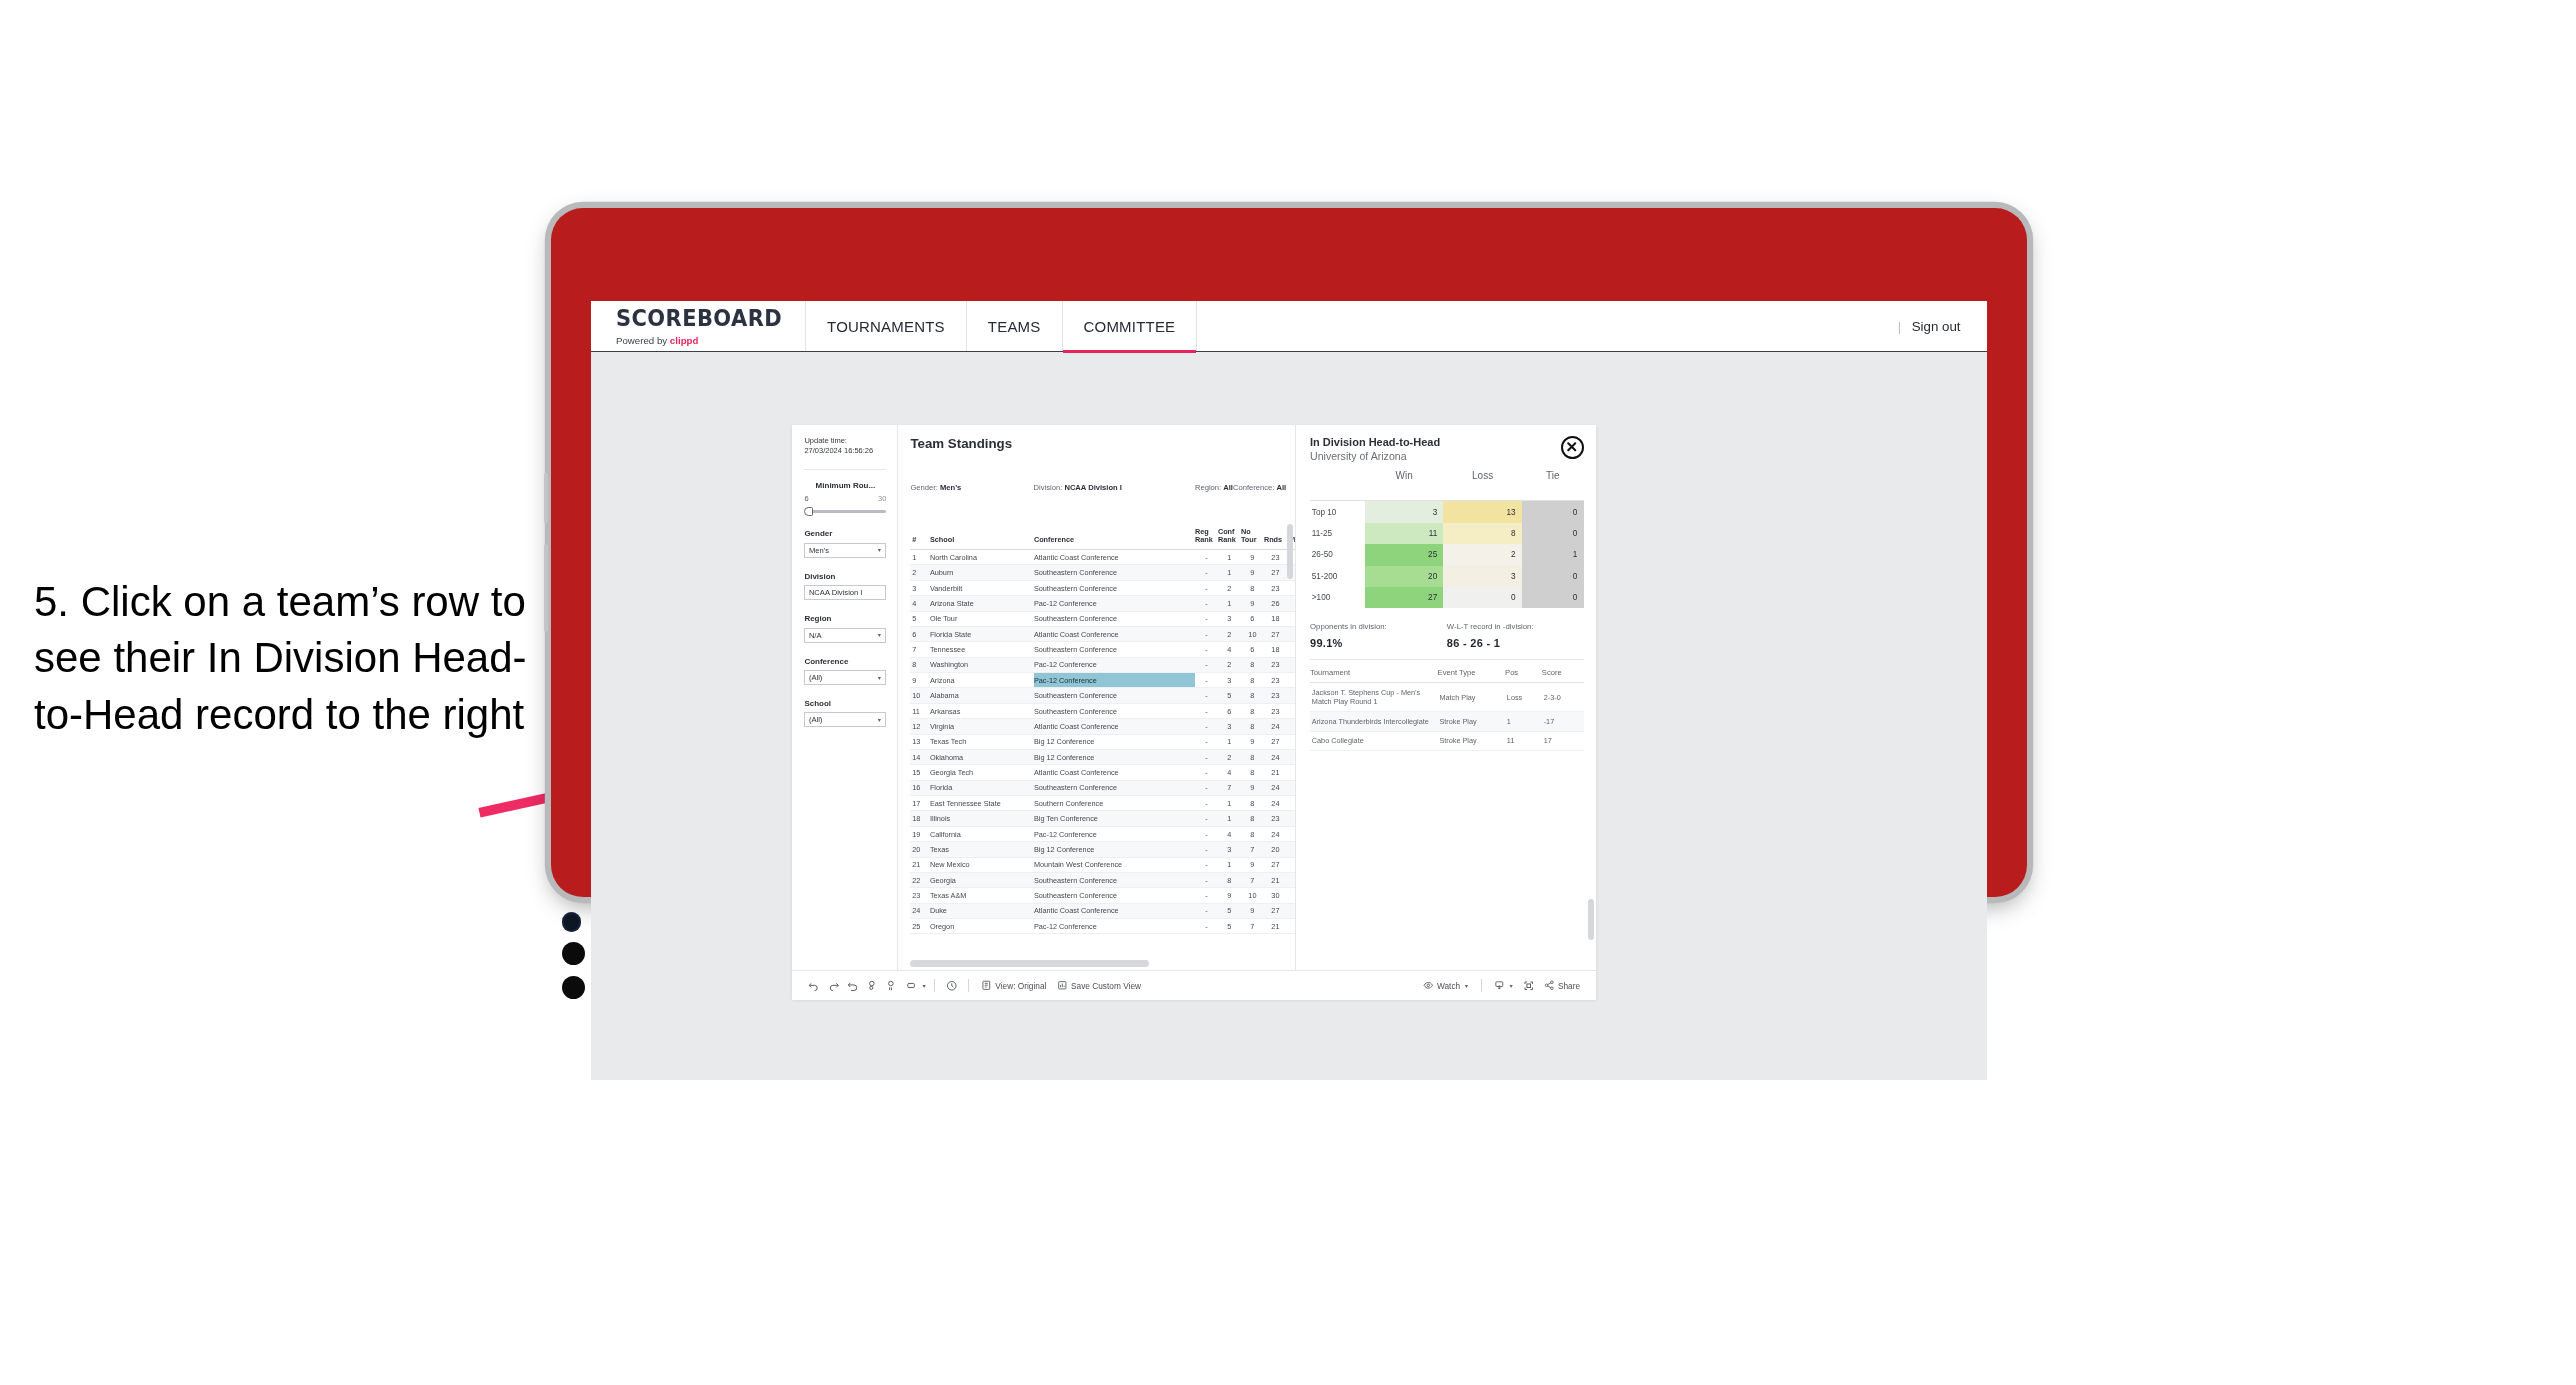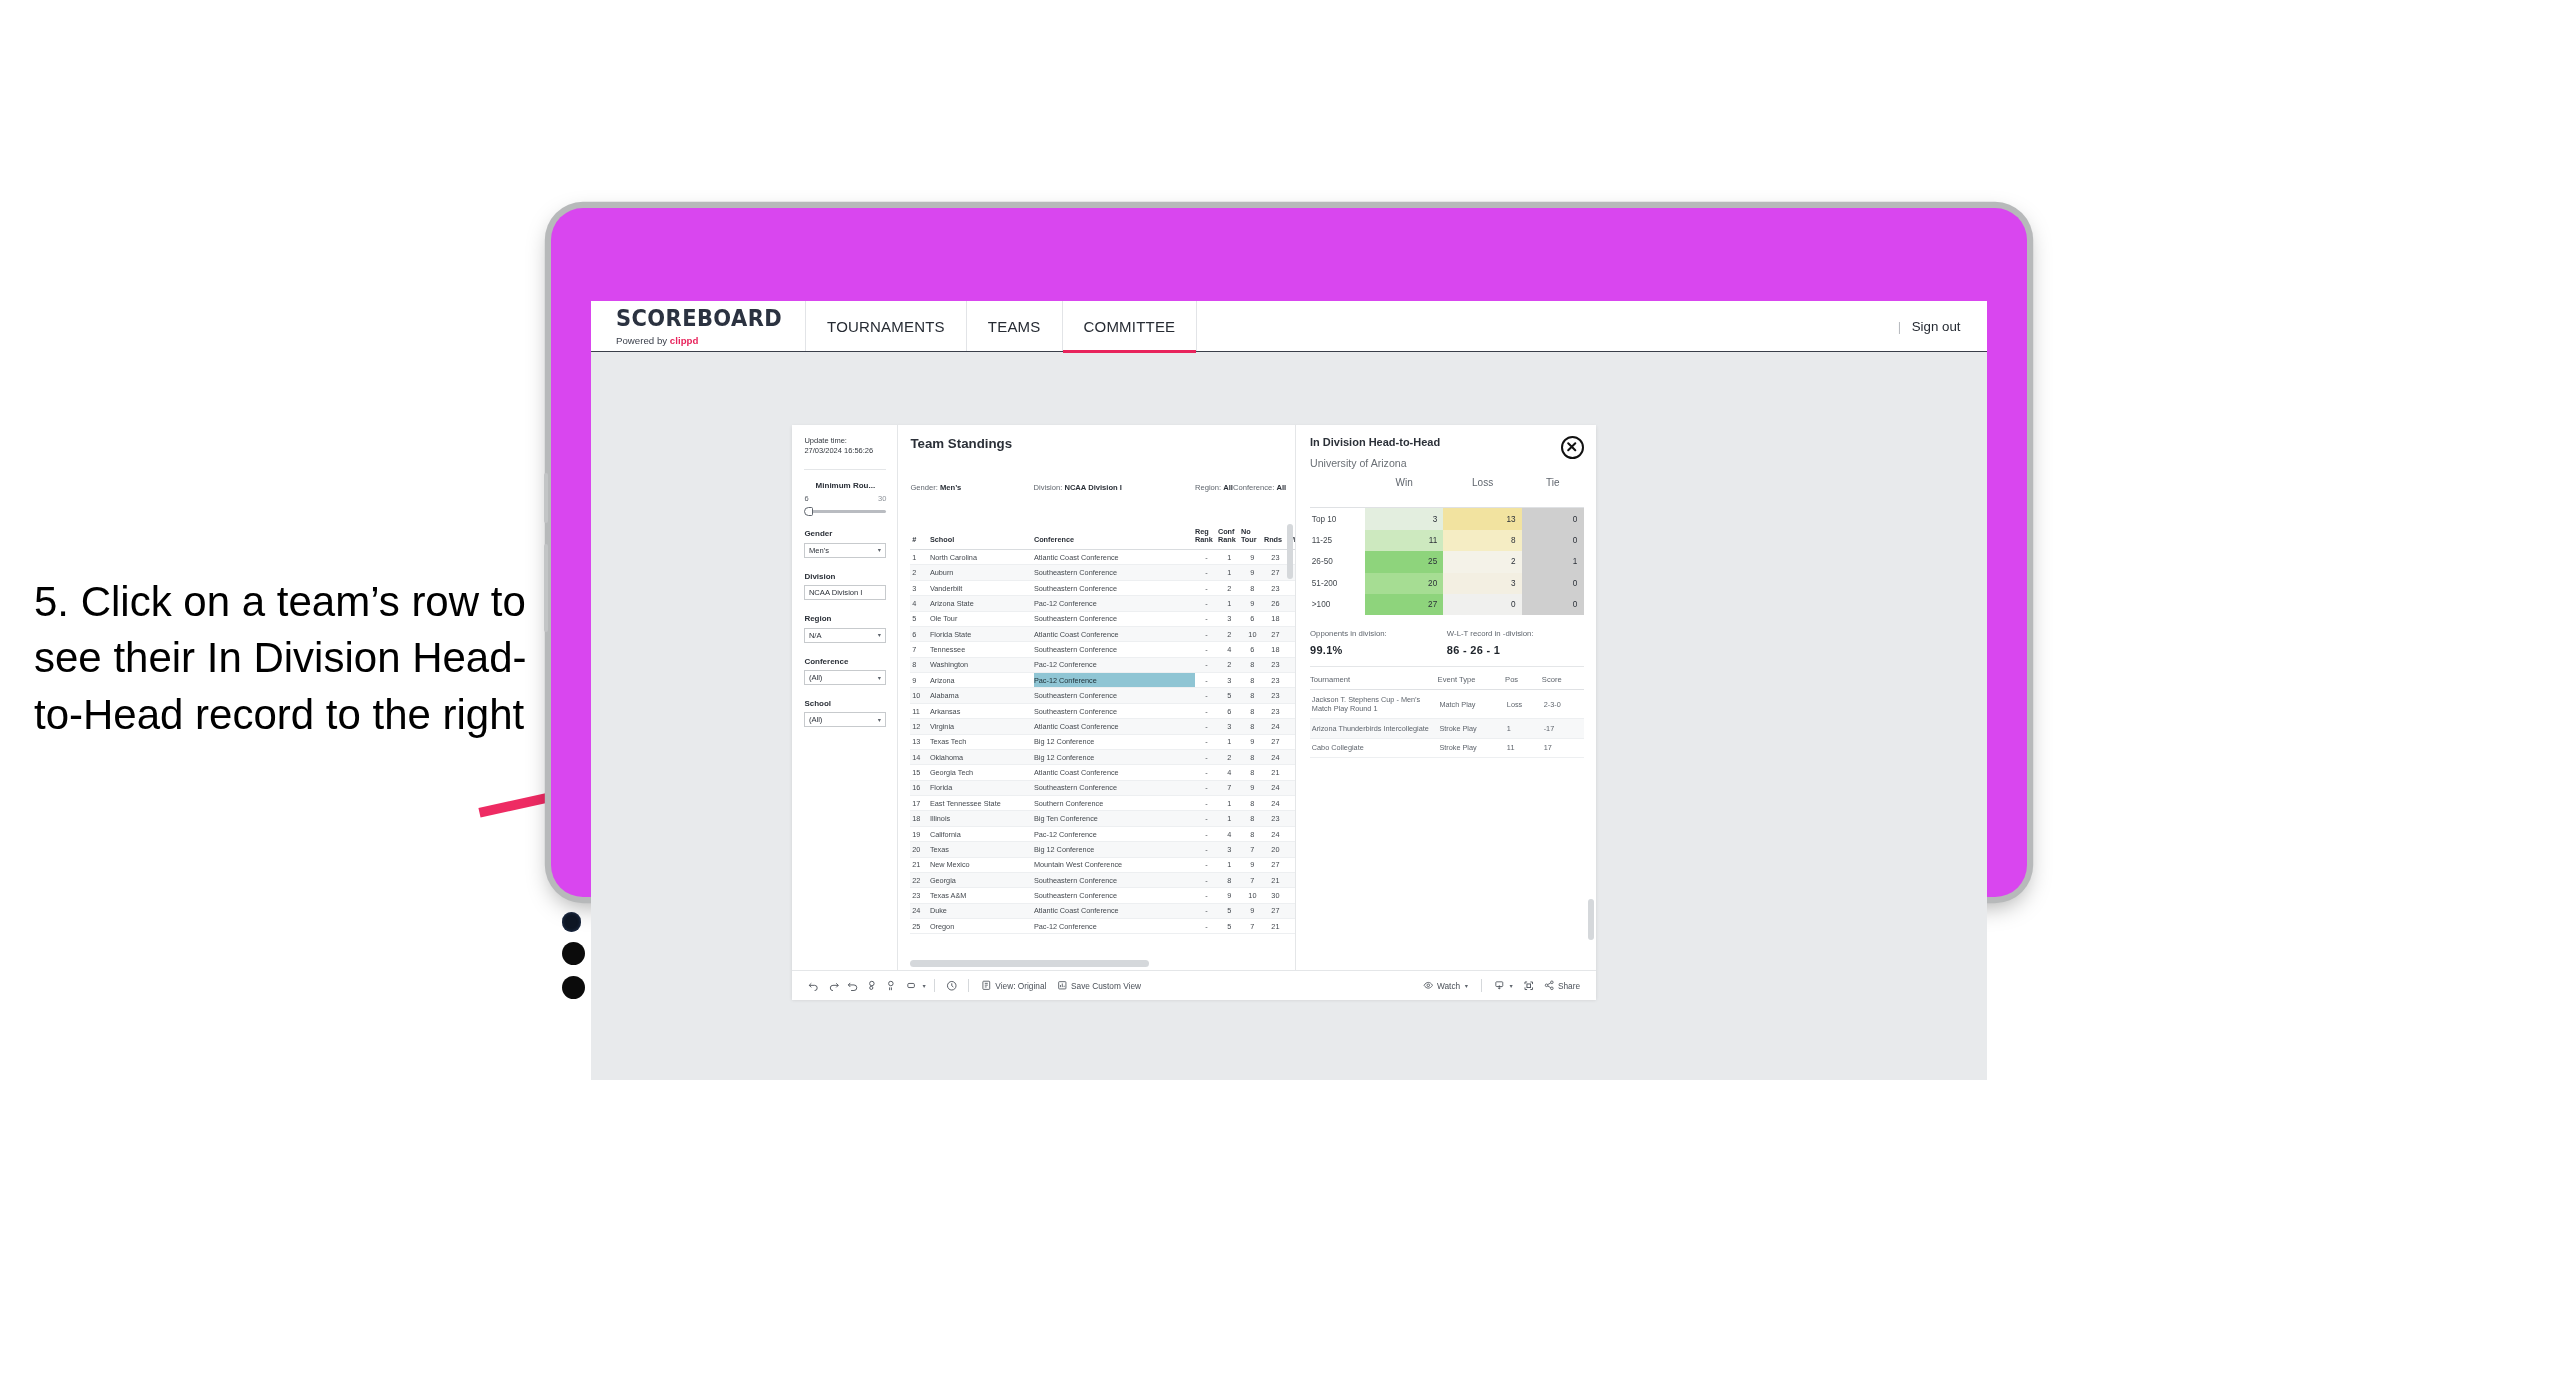--- a/index.html
+++ b/index.html
@@ -23,21 +23,21 @@
   }
 
   
   #arrow { position: absolute; left: 460px; top: 655px; width: 549px; height: 195px; }
 
   
   #tablet {
     position: absolute;
     left: 551px; top: 208px;
     width: 1476px; height: 689px;
-    background: #d946ef;
+    background: #b91c1c;
     border-radius: 32px;
     box-shadow: 0 0 0 6.2px #b7b9ba, 0 8.8px 23px rgba(0,0,0,.34);
   }
   #tablet::before {
     content:""; position:absolute; left:-7px; top:265px;
     width:4.4px; height:50px; background:#c3c5c6; border-radius:2.7px;
   }
   #tablet::after {
     content:""; position:absolute; left:-7px; top:336px;
     width:4.4px; height:88px; background:#c3c5c6; border-radius:2.7px;
@@ -163,21 +163,21 @@
   .hscroll-wrap { height:10.6px; padding-right:10.6px; position:relative; }
   .hscroll { position:absolute; left:0; top:0.9px; width:62%; height:7px; background:#d5d8db; border-radius:3.5px; }
 
   
   #h2h {
     width: 301px; border-left:0.9px solid #e4e6e8; flex-shrink:0;
     padding: 10.6px 12.4px 0 14px; position:relative;
     font-size:8px; color:#44494f;
   }
   .h2h-title { font-size:11px; font-weight:700; color:#2b3038; }
-  .h2h-sub { font-size:10.6px; color:#6b7076; margin-top:9px; }
+  .h2h-sub { font-size:10.6px; color:#6b7076; margin-top:2px; }
   .close-btn {
     position:absolute; right:12.4px; top:10.6px;
     width:23px; height:23px; border:2.3px solid #111; border-radius:50%;
     display:flex; align-items:center; justify-content:center; cursor:pointer;
   }
   .close-btn svg { display:block; }
 
   table.h2h { width:100%; border-collapse:collapse; margin-top:8.8px; font-size:8px; }
   table.h2h th {
     font-weight:400; color:#5f656d; font-size:10px;

